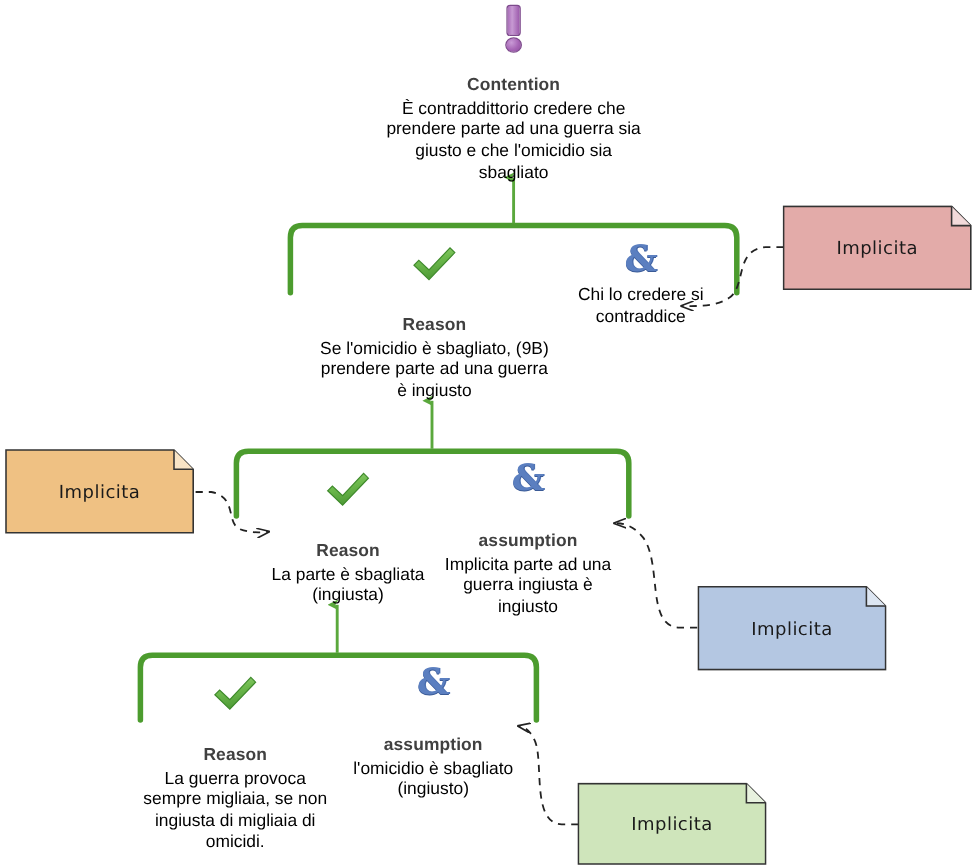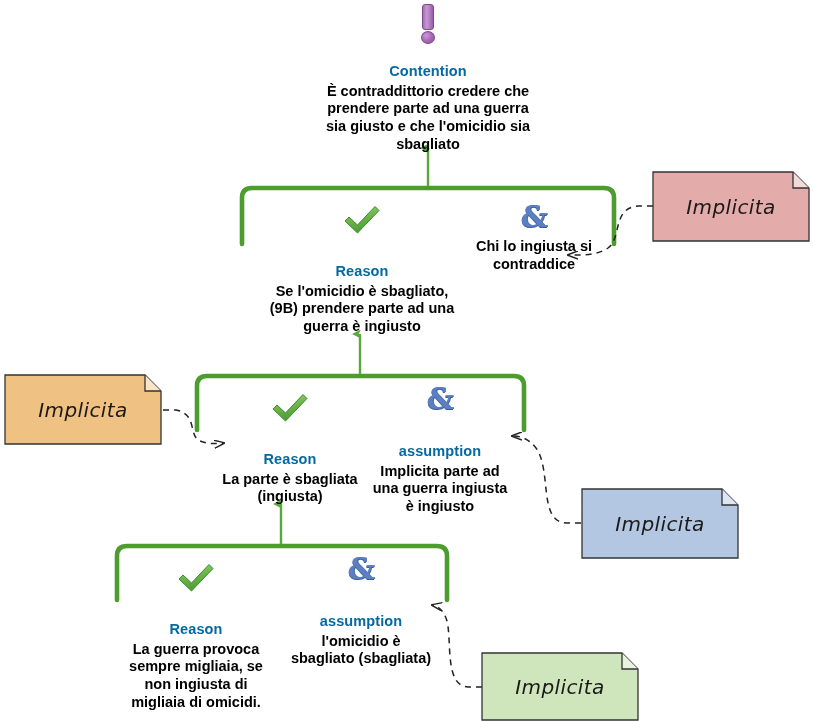--- a/index.html
+++ b/index.html
@@ -9,24 +9,24 @@
     font-family:"Liberation Sans","DejaVu Sans",sans-serif;
     color:#000000;
   }
   #canvas{position:absolute;left:0;top:0;width:814px;height:721px;}
   #svg-layer{position:absolute;left:0;top:0;width:814px;height:721px;pointer-events:none;}
 
   
   .node{position:absolute;text-align:center;line-height:1.22;}
   .node .icon{display:block;margin:0 auto 2px auto;height:34px;}
   .node .role{
-    display:block;font-weight:bold;font-size:14.5px;color:#0369a1;
+    display:block;font-weight:bold;font-size:14.5px;color:#404040;
     letter-spacing:0.1px;margin-bottom:2px;margin-top:25px;
   }
-  .node .claim{display:block;font-size:14.5px;color:#000;font-weight:bold;}
+  .node .claim{display:block;font-size:14.5px;color:#000;}
 
   
   .ico-excl{
     display:inline-block;position:relative;width:14px;height:40px;
   }
   .ico-excl .bar{
     position:absolute;left:1px;top:0;width:12px;height:26px;border-radius:3px;
     background:linear-gradient(90deg,#a96cb8 0%,#c79ad3 38%,#9b59ab 100%);
     border:1px solid #7d4a8c;box-sizing:border-box;
   }
@@ -40,24 +40,23 @@
     display:inline-block;font-family:"DejaVu Serif","Liberation Serif",serif;
     font-weight:bold;font-size:30px;line-height:30px;
     color:#5b7fc0;
     text-shadow:0 1px 0 #3a5a96, 1px 0 0 #4f73b4;
   }
 
   
   .note{position:absolute;}
   .note .note-label{
     position:absolute;left:0;right:0;top:50%;transform:translateY(-50%);
-    text-align:center;font-size:20px;color:#1a1a1a;
+    text-align:center;font-size:15px;color:#1a1a1a;
     font-family:"DejaVu Sans","Liberation Sans",sans-serif;
     letter-spacing:0.4px;
-    font-style:italic;
   }
   .note svg{display:block;}
 </style>
 </head>
 <body>
 
 <div id="canvas">
 
   <svg id="svg-layer" viewBox="0 0 814 721" xmlns="http://www.w3.org/2000/svg">
 
@@ -111,21 +110,21 @@
       </svg>
     </span>
     <span class="role">Reason</span>
     <span class="claim">Se l'omicidio è sbagliato, (9B) prendere parte ad una guerra è ingiusto</span>
   </div>
 
   <div class="node" style="left:472px; top:202px; width:124px;">
     <span class="icon">
       <span class="ico-amp">&amp;</span>
     </span>
-    <span class="claim">Chi lo ingiusta si contraddice</span>
+    <span class="claim">Chi lo credere si contraddice</span>
   </div>
 
   <div class="node" style="left:216px; top:392px; width:148px;">
     <span class="icon">
       <svg class="ico-check" viewBox="0 0 40 32" xmlns="http://www.w3.org/2000/svg">
         <path d="M3 17 L7 13 L15.5 21 L33 2.5 L37 6.5 L15.5 29 Z" fill="url(#chkGrad)" stroke="#3f8a2c" stroke-width="1"></path>
       </svg>
     </span>
     <span class="role">Reason</span>
     <span class="claim">La parte è sbagliata (ingiusta)</span>
@@ -147,21 +146,21 @@
     </span>
     <span class="role">Reason</span>
     <span class="claim">La guerra provoca sempre migliaia, se non ingiusta di migliaia di omicidi.</span>
   </div>
 
   <div class="node" style="left:288px; top:554px; width:146px;">
     <span class="icon">
       <span class="ico-amp">&amp;</span>
     </span>
     <span class="role">assumption</span>
-    <span class="claim">l'omicidio è sbagliato (sbagliata)</span>
+    <span class="claim">l'omicidio è sbagliato (ingiusto)</span>
   </div>
 
   <div class="note" style="left:652px; top:171px; width:158px; height:71px;">
     <svg width="158" height="71" viewBox="0 0 158 71" xmlns="http://www.w3.org/2000/svg">
       <path d="M1 1 H141 L157 17 V70 H1 Z" fill="#e3aba9" stroke="#333333" stroke-width="1.3"></path>
       <path d="M141 1 V17 H157" fill="#f2dada" stroke="#333333" stroke-width="1.3"></path>
     </svg>
     <span class="note-label">Implicita</span>
   </div>
 

